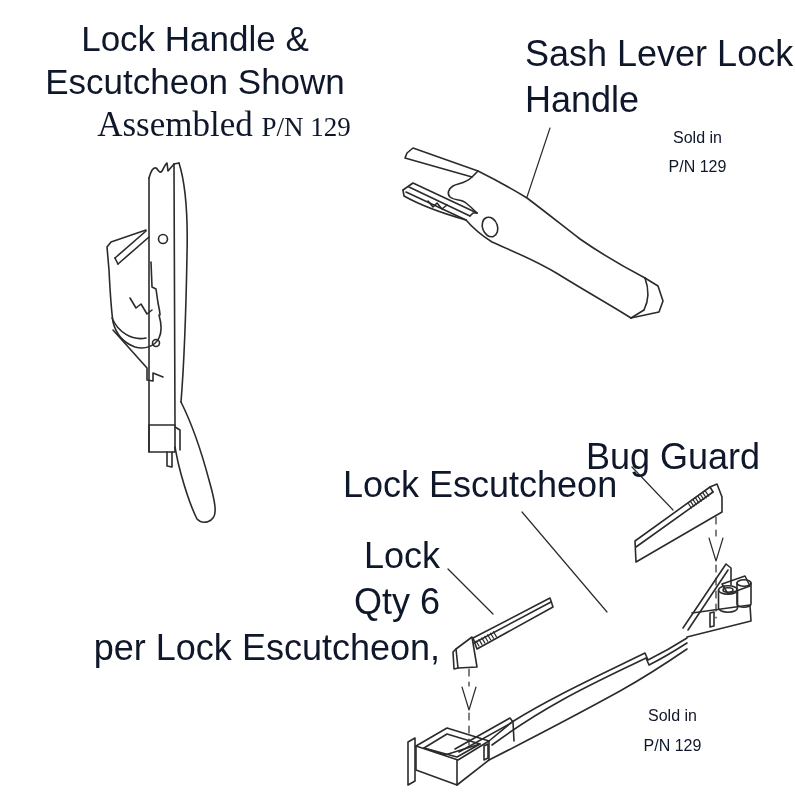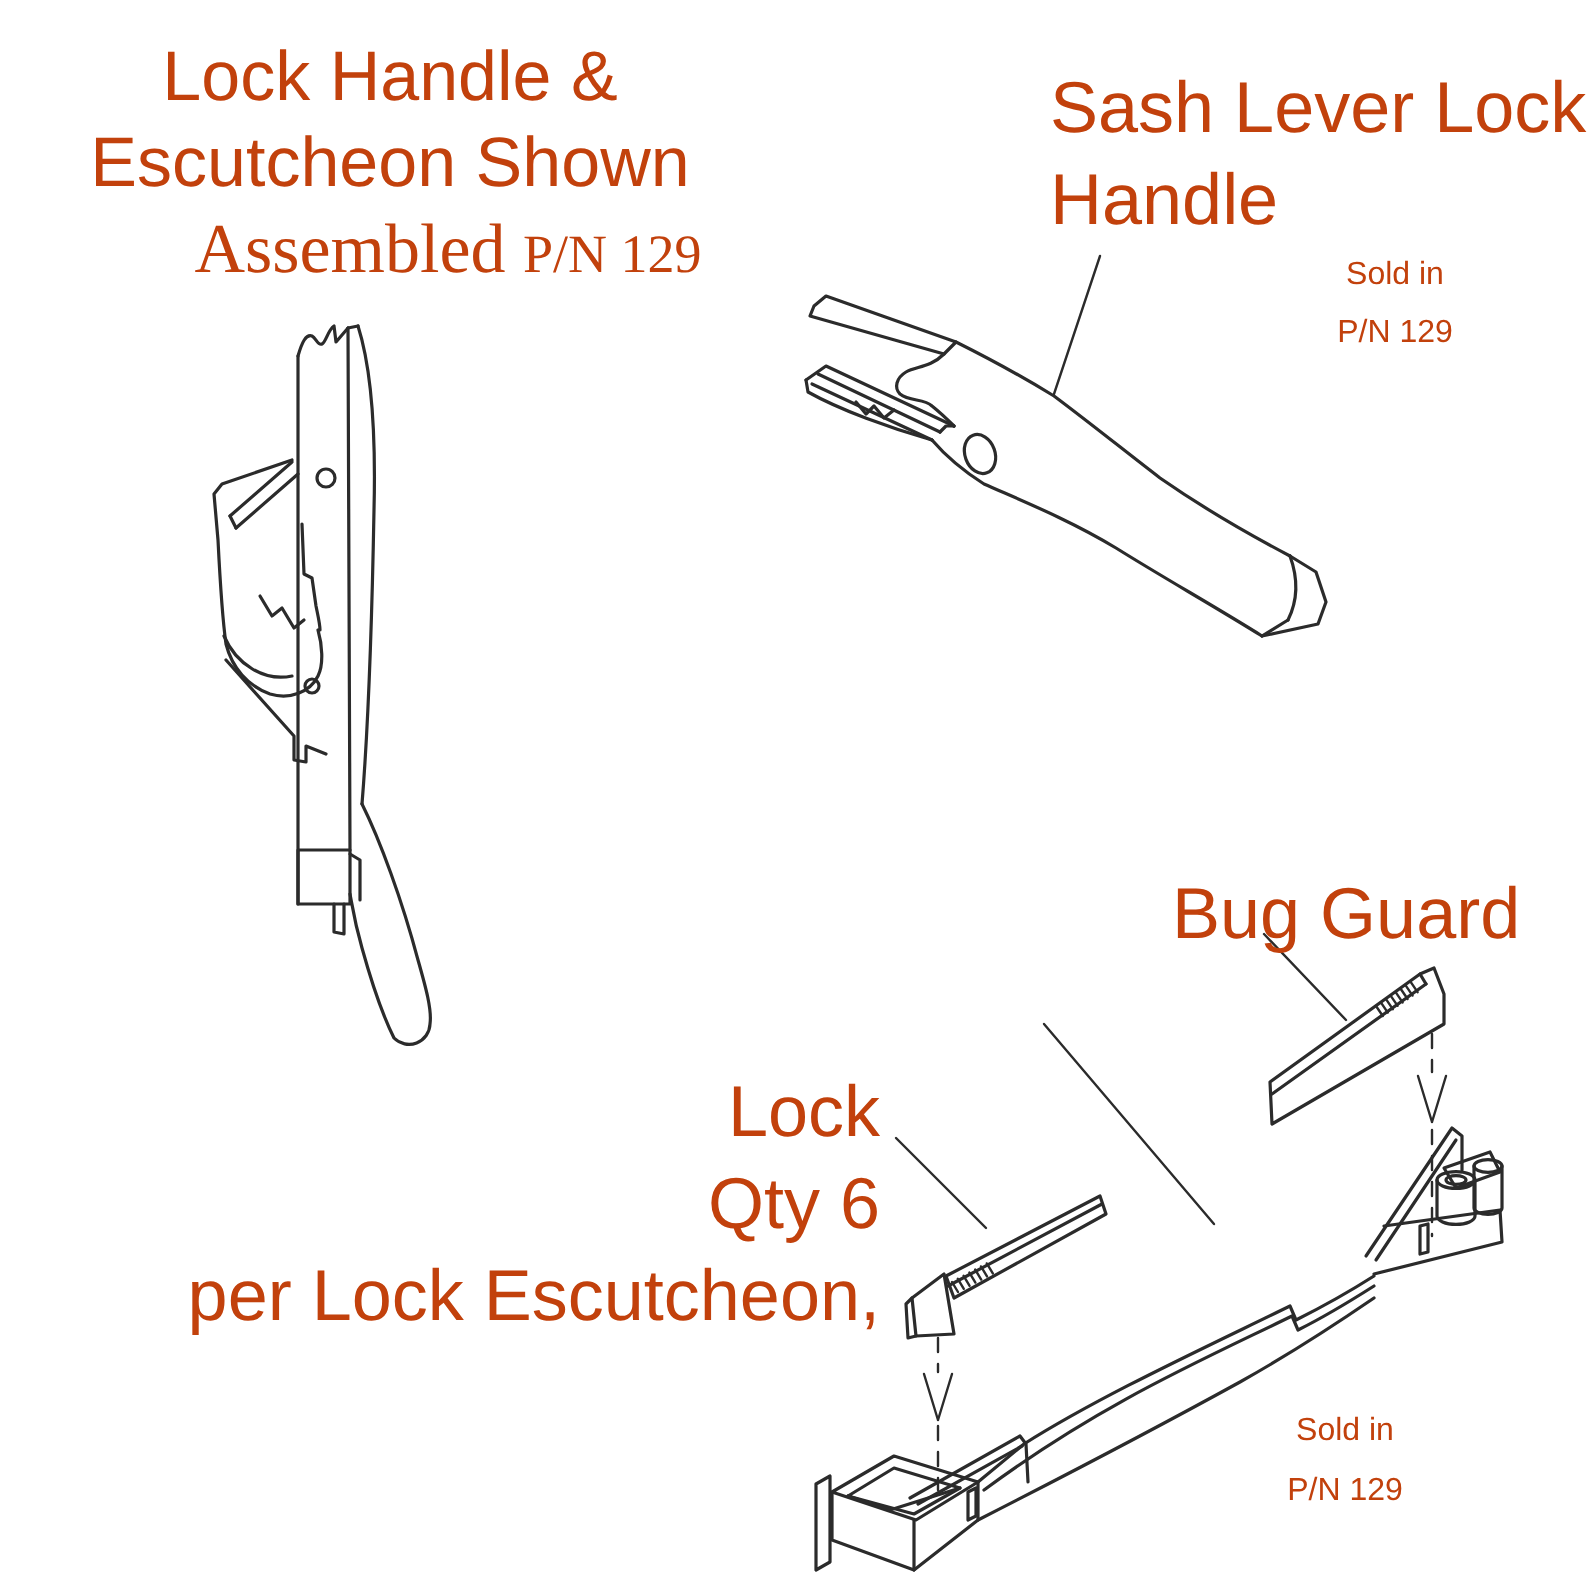--- a/index.html
+++ b/index.html
@@ -1,18 +1,18 @@
 <!DOCTYPE html>
 <html><head>
 <meta charset="utf-8">
 <style>
   html,body{margin:0;padding:0;background:#fff;}
   .canvas{
     position:relative;width:795px;height:792px;background:#ffffff;
-    font-family:"Liberation Sans",sans-serif;color:#c2410c;overflow:hidden;
+    font-family:"Liberation Sans",sans-serif;color:#0f172a;overflow:hidden;
   }
   .lineart{position:absolute;left:0;top:0;}
   .label{position:absolute;white-space:nowrap;}
   .t-main{font-size:35px;line-height:43px;}
   .t-big{font-size:36px;line-height:46px;}
   .t-pn{font-size:27px;}
   .t-small{font-size:16px;line-height:29px;}
   .center{text-align:center;}
   .right{text-align:right;}
   .indent3{padding-left:58px;font-family:Liberation Serif, serif;}
@@ -172,20 +172,21 @@
     <div>Handle</div>
   </div>
 
   <div class="label t-small center" style="left:640px;top:123px;width:115px;">
     <div>Sold in</div>
     <div>P/N 129</div>
   </div>
 
   <div class="label t-big" style="left:586px;top:434px;">Bug Guard</div>
 
+  <div class="label t-big" style="left:343px;top:462px;">Lock Escutcheon</div>
 
   <div class="label t-big right" style="left:80px;top:533px;width:360px;">
     <div>Lock</div>
     <div>Qty 6</div>
     <div>per Lock Escutcheon,</div>
   </div>
 
   <div class="label t-small center" style="left:610px;top:701px;width:125px;line-height:30px;">
     <div>Sold in</div>
     <div>P/N 129</div>

